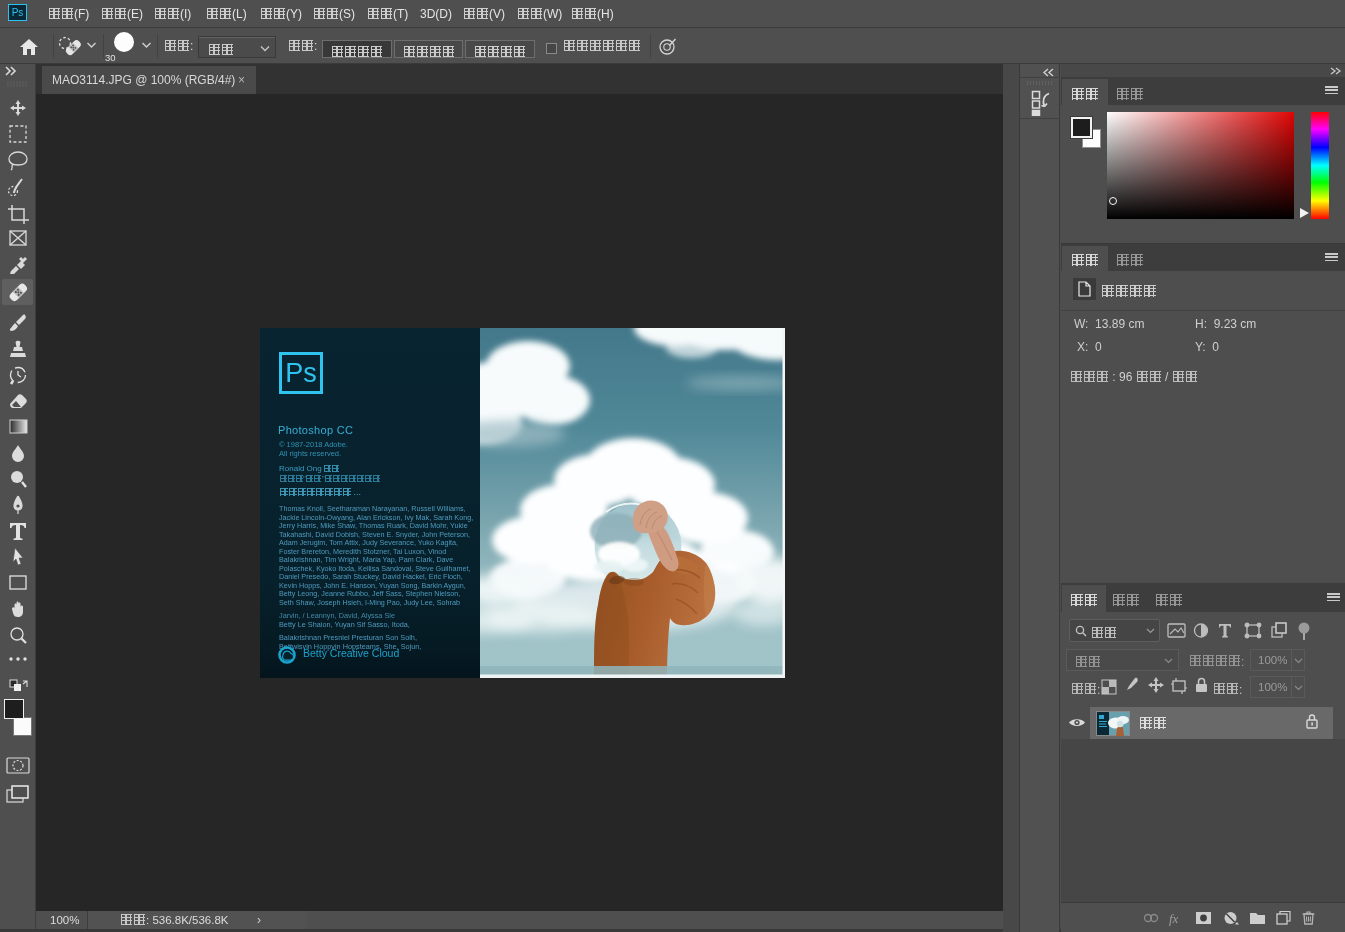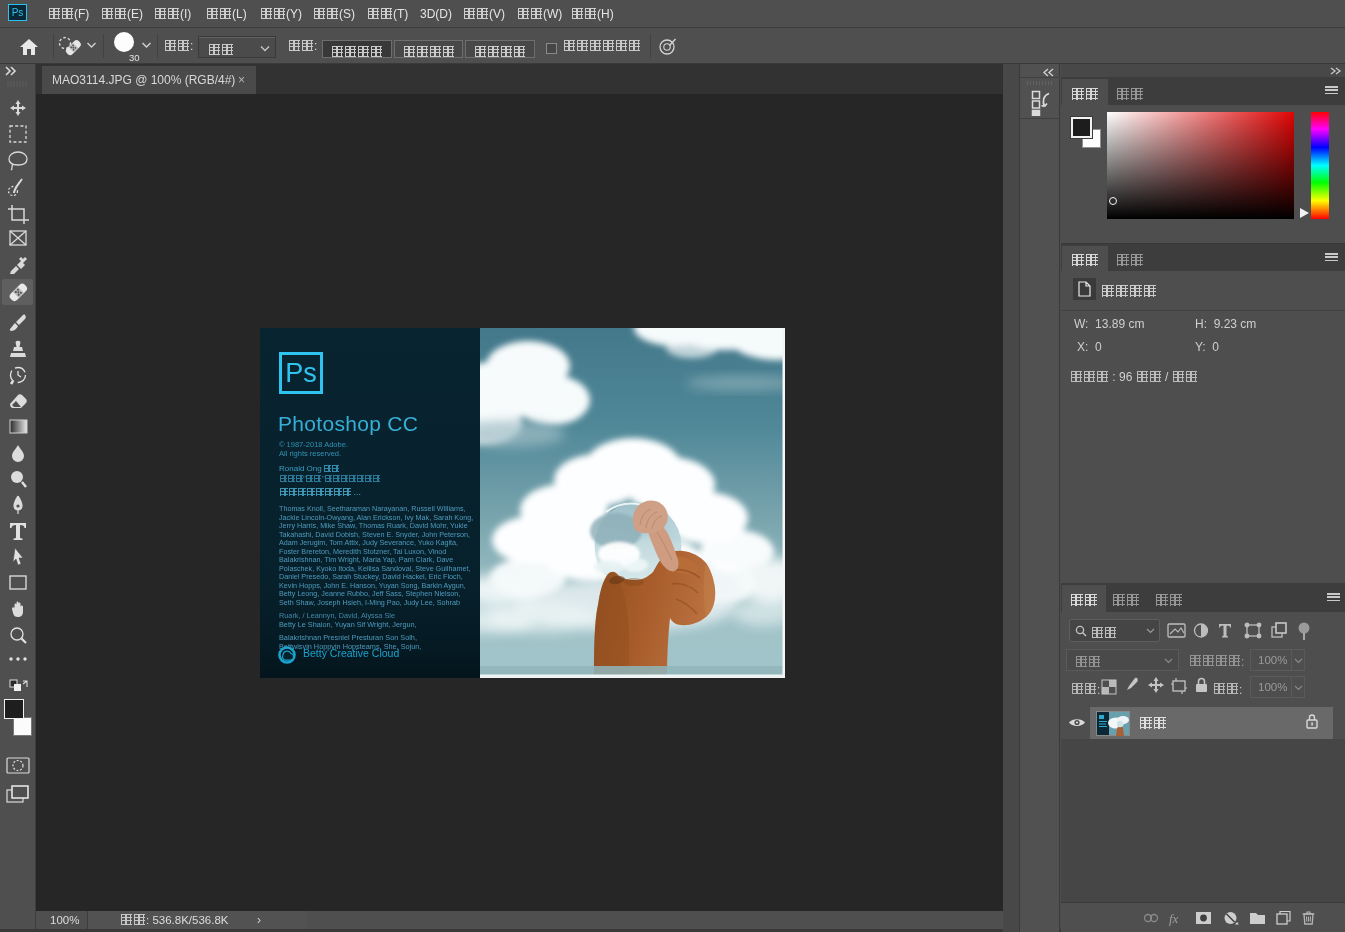--- a/index.html
+++ b/index.html
@@ -36,21 +36,21 @@
         <circle cx="15.2" cy="13.6" r=".9" fill="#555"></circle>
         <circle cx="17.8" cy="13.6" r=".9" fill="#555"></circle>
         <circle cx="16.5" cy="11.9" r=".9" fill="#555"></circle>
       </g>
   </svg>
   <svg class="abs" style="left:86px;top:12px" width="11" height="8">
       <path d="M1.5 2 L5.5 6 L9.5 2" stroke="#d0d0d0" stroke-width="1.4" fill="none"></path>
     </svg>
   <div class="abs" style="left:103px;top:5px;width:1px;height:24px;background:#424242"></div>
   <div class="abs" style="left:114px;top:3px;width:20px;height:20px;border-radius:50%;background:#fdfdfd"></div>
-  <div class="txt" style="left:129px;top:23px;font-size:9.5px;color:#e2e2e2">30</div>
+  <div class="txt" style="left:105px;top:23px;font-size:9.5px;color:#e2e2e2">30</div>
   <svg class="abs" style="left:141px;top:12px" width="11" height="8">
       <path d="M1.5 2 L5.5 6 L9.5 2" stroke="#d0d0d0" stroke-width="1.4" fill="none"></path>
     </svg>
   <div class="abs" style="left:157px;top:5px;width:1px;height:24px;background:#424242"></div>
   <div class="txt" style="left:164px;top:10px;color:#dedede;font-size:12px"><i class="k k12"></i><i class="k k12"></i>:</div>
   <div class="abs" style="left:198px;top:7px;width:78px;height:22px;background:#4b4b4b;border:1px solid #3a3a3a;box-shadow:inset 0 1px 0 #616161">
      <span style="position:absolute;left:9px;top:4px;color:#e0e0e0"><i class="k k12"></i><i class="k k12"></i></span>
      <svg class="abs" style="right:5px;top:8px" width="10" height="7">
         <path d="M1 1.5 L5 5.5 L9 1.5" stroke="#c8c8c8" stroke-width="1.3" fill="none"></path>
       </svg>
@@ -192,29 +192,29 @@
 <div class="abs" style="left:42px;top:66px;width:214px;height:28px;background:#4a4a4a">
   <div class="txt" style="left:10px;top:7px;font-size:12px;color:#d8d8d8">MAO3114.JPG @ 100% (RGB/4#)</div>
   <div class="txt" style="left:196px;top:7px;font-size:12px;color:#b5b5b5">×</div>
 </div>
 <div class="abs" style="left:36px;top:94px;width:967px;height:817px;background:#262626"></div>
 
 <div class="abs" style="left:260px;top:328px;width:525px;height:350px">
 
  <div class="abs" style="left:0;top:0;width:220px;height:350px;background:linear-gradient(180deg,#082430 0%,#07212c 70%,#051a23 92%,#04141c 100%)">
    <div class="abs" style="left:19px;top:24px;width:44px;height:42px;border:3px solid #2fc3ef;color:#2fc3ef;font-size:27px;text-align:center;line-height:36px">Ps</div>
-   <div class="txt" style="left:18px;top:84px;font-size:21px;color:#38aed6;letter-spacing:.3px">Photoshop CC</div>
+   <div class="txt" style="left:18px;top:96px;font-size:11px;color:#38aed6;letter-spacing:.3px">Photoshop CC</div>
    <div class="txt" style="left:19px;top:112px;font-size:7.5px;color:#3191b5">© 1987-2018 Adobe.</div>
    <div class="txt" style="left:19px;top:121px;font-size:7.5px;color:#3191b5">All rights reserved.</div>
    <div class="txt" style="left:19px;top:136px;font-size:8px;color:#3a9cc0">Ronald Ong <i class="k k8"></i><i class="k k8"></i></div>
    <div class="txt" style="left:19px;top:146px;font-size:8px;color:#3794b8;opacity:.9"><i class="k k8"></i><i class="k k8"></i><i class="k k8"></i>"<i class="k k8"></i><i class="k k8"></i>"<i class="k k8"></i><i class="k k8"></i><i class="k k8"></i><i class="k k8"></i><i class="k k8"></i><i class="k k8"></i><i class="k k8"></i></div>
    <div class="txt" style="left:19px;top:159px;font-size:9px;color:#49a8ca"><i class="k k9"></i><i class="k k9"></i><i class="k k9"></i><i class="k k9"></i><i class="k k9"></i><i class="k k9"></i><i class="k k9"></i><i class="k k9"></i> ...</div>
    <div class="txt" style="left:19px;top:177px;font-size:7.2px;line-height:8.55px;color:#4e9abd;white-space:normal;width:197px">Thomas Knoll, Seetharaman Narayanan, Russell Williams, Jackie Lincoln-Owyang, Alan Erickson, Ivy Mak, Sarah Kong, Jerry Harris, Mike Shaw, Thomas Ruark, David Mohr, Yukie Takahashi, David Dobish, Steven E. Snyder, John Peterson, Adam Jerugim, Tom Attix, Judy Severance, Yuko Kagita, Foster Brereton, Meredith Stotzner, Tai Luxon, Vinod Balakrishnan, Tim Wright, Maria Yap, Pam Clark, Dave Polaschek, Kyoko Itoda, Kellisa Sandoval, Steve Guilhamet, Daniel Presedo, Sarah Stuckey, David Hackel, Eric Floch, Kevin Hopps, John E. Hanson, Yuyan Song, Barkin Aygun, Betty Leong, Jeanne Rubbo, Jeff Sass, Stephen Nielson, Seth Shaw, Joseph Hsieh, I-Ming Pao, Judy Lee, Sohrab</div>
-   <div class="txt" style="left:19px;top:283px;font-size:7.3px;color:#4e9abd;opacity:.85;filter:blur(.2px)">Ruark, / Leannyn, David, Alyssa Sie</div>
-   <div class="txt" style="left:19px;top:292px;font-size:7.3px;color:#4e9abd;filter:blur(.3px)">Betty Le Shaion, Yuyan Sif Wright, Jergun,</div>
+   <div class="txt" style="left:19px;top:283px;font-size:7.3px;color:#4e9abd;opacity:.85;filter:blur(.2px)">Jarvin, / Leannyn, David, Alyssa Sie</div>
+   <div class="txt" style="left:19px;top:292px;font-size:7.3px;color:#4e9abd;filter:blur(.3px)">Betty Le Shaion, Yuyan Sif Sasso, Itoda,</div>
    <div class="txt" style="left:19px;top:305px;font-size:7.3px;color:#4e9abd;filter:blur(.25px)">Balakrishnan Presniel Presturan Son Solh,</div>
    <div class="txt" style="left:19px;top:314px;font-size:7.3px;color:#4e9abd;filter:blur(.35px)">Bettwisvin Hoppvin Hopsteams, She, Sojun,</div>
    <svg class="abs" style="left:18px;top:317px" width="180" height="20" viewBox="0 0 180 20">
         <circle cx="9" cy="10" r="7.5" fill="none" stroke="#1ba3cd" stroke-width="2.6"></circle>
         <path d="M5 10 a4.2 4.2 0 0 1 8 -1.5 a3.4 3.4 0 0 1 -0.5 6.7 l-4.5 0 a3.4 3.4 0 0 1 -3 -5.2" fill="#07212c" stroke="#1ba3cd" stroke-width="1.2"></path>
       </svg>
    <div class="txt" style="left:43px;top:319px;font-size:10.5px;color:#1ba3cd">Betty Creative Cloud</div>
  </div>
 
  <svg class="abs" style="left:220px;top:0" width="305" height="350" viewBox="0 0 305 350">

